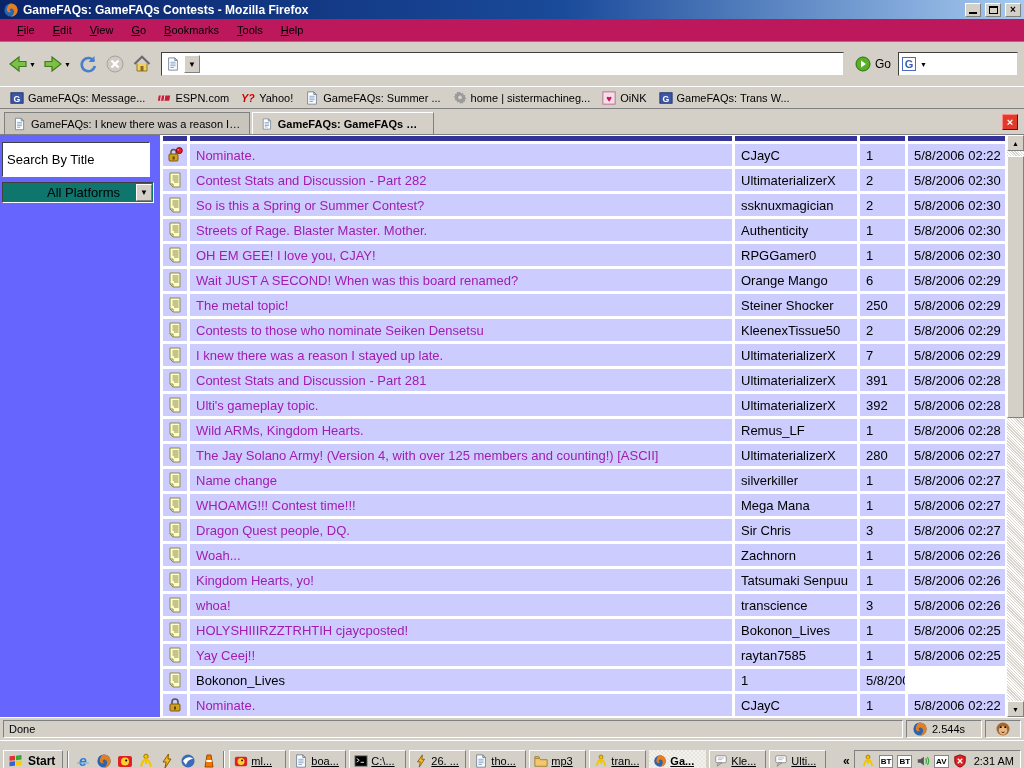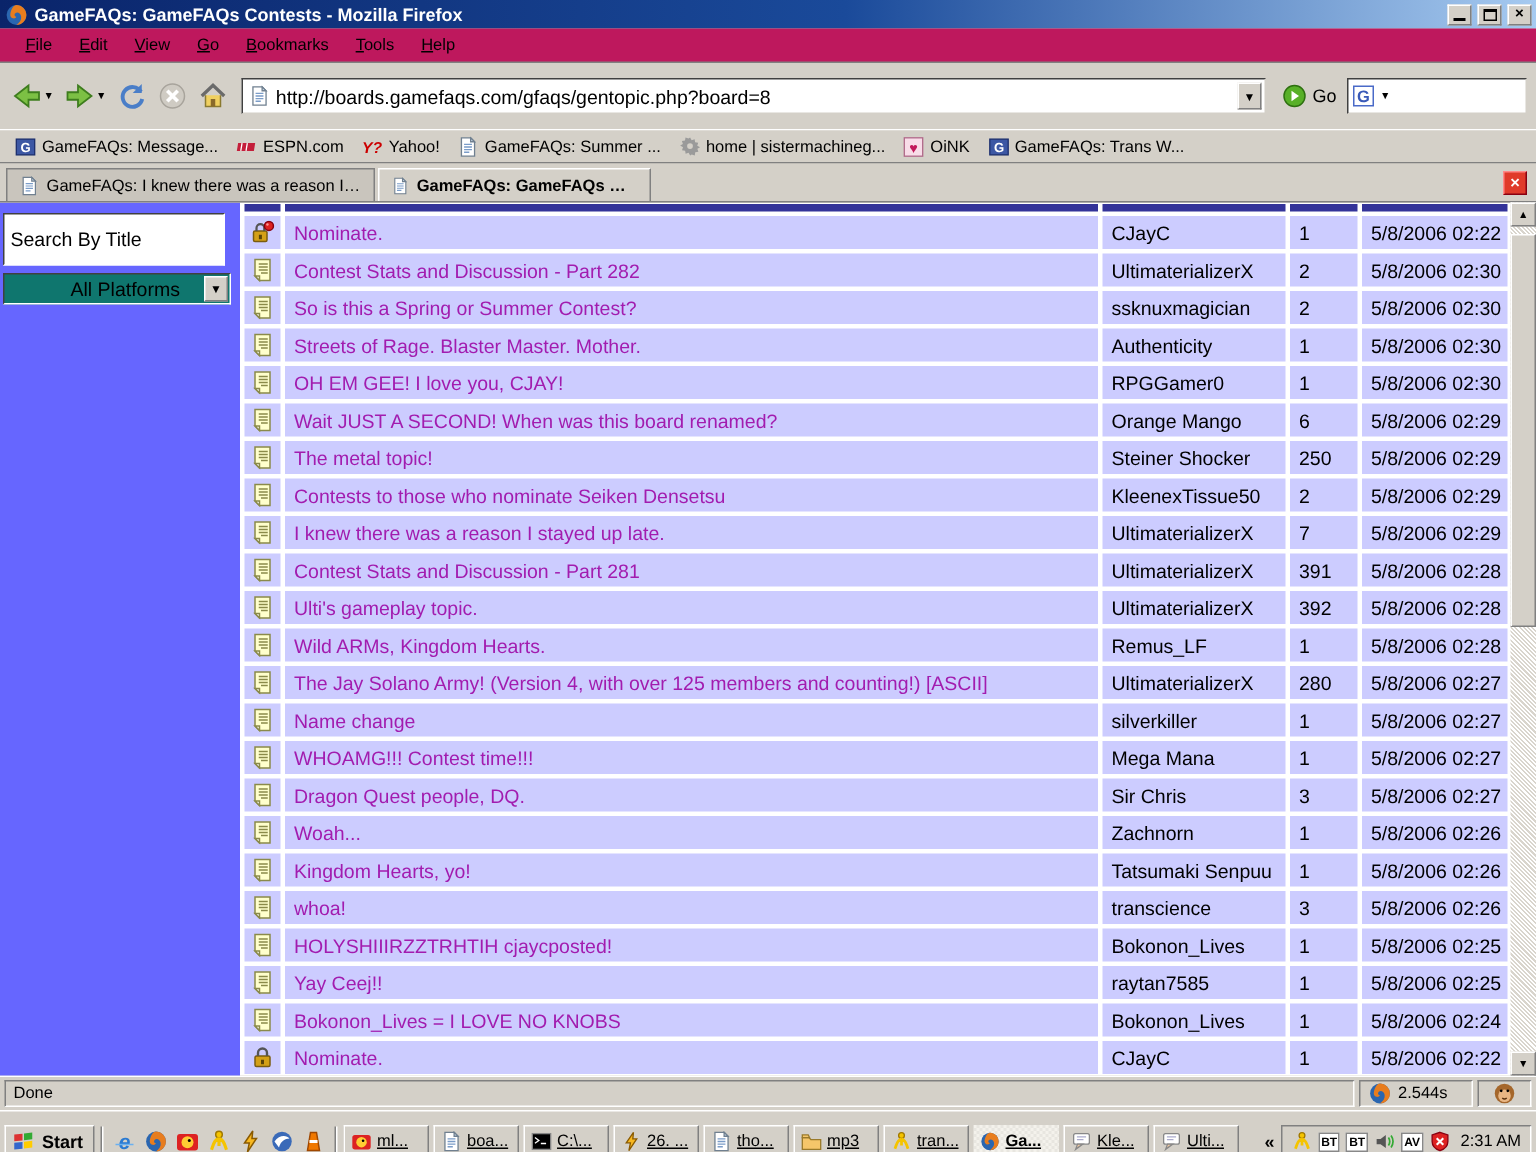--- a/index.html
+++ b/index.html
@@ -189,21 +189,20 @@
         </span>
     </span>
     <span class="urlbox field">
       <span class="icon14">
           <svg viewBox="0 0 16 16">
             <path d="M3 1h7l3 3v11H3z" fill="#fff" stroke="#708090"></path>
             <path d="M10 1l3 3h-3z" fill="#cfe0f0" stroke="#708090"></path>
             <path d="M5 6h6M5 8h6M5 10h6M5 12h4" stroke="#7a9cc8"></path>
           </svg>
         </span>
-      <input value="http://boards.gamefaqs.com/gfaqs/gentopic.php?board=8" style="">
       <span class="dd-btn out">▼</span>
     </span>
     <span class="gobtn">
       <span class="icon16">
           <svg viewBox="0 0 16 16">
             <circle cx="8" cy="8" r="7" fill="#58b028" stroke="#2e7010"></circle>
             <path d="M6 4.5v7l5-3.5z" fill="#fff"></path>
           </svg>
         </span>
       <span>Go</span>
@@ -688,23 +687,20 @@
         <div class="grid-row">
           <span class="cell icon-cell">
             <span class="icon16">
               <svg viewBox="0 0 16 16">
                 <path d="M3 1h10v14H6l-3-3z" fill="#ffffcc" stroke="#8a8a4a"></path>
                 <path d="M3 12h3v3z" fill="#ffffee" stroke="#8a8a4a"></path>
                 <path d="M5.5 4h6M5.5 6h6M5.5 8h6M7 10h4.5" stroke="#8a8a4a"></path>
               </svg>
             </span>
           </span>
-          <span class="cell">
-            <a class="topic-link">Bokonon_Lives = I LOVE NO KNOBS</a>
-          </span>
           <span class="cell">Bokonon_Lives</span>
           <span class="cell">1</span>
           <span class="cell">5/8/2006 02:24</span>
         </div>
         <div class="grid-row">
           <span class="cell icon-cell">
             <span class="icon16">
               <svg viewBox="0 0 16 16">
                 <rect x="3" y="7" width="10" height="7" rx="1" fill="#d4a017" stroke="#7a5c10"></rect>
                 <path d="M5 7V5a3 3 0 0 1 6 0v2" fill="none" stroke="#555" stroke-width="1.6"></path>

